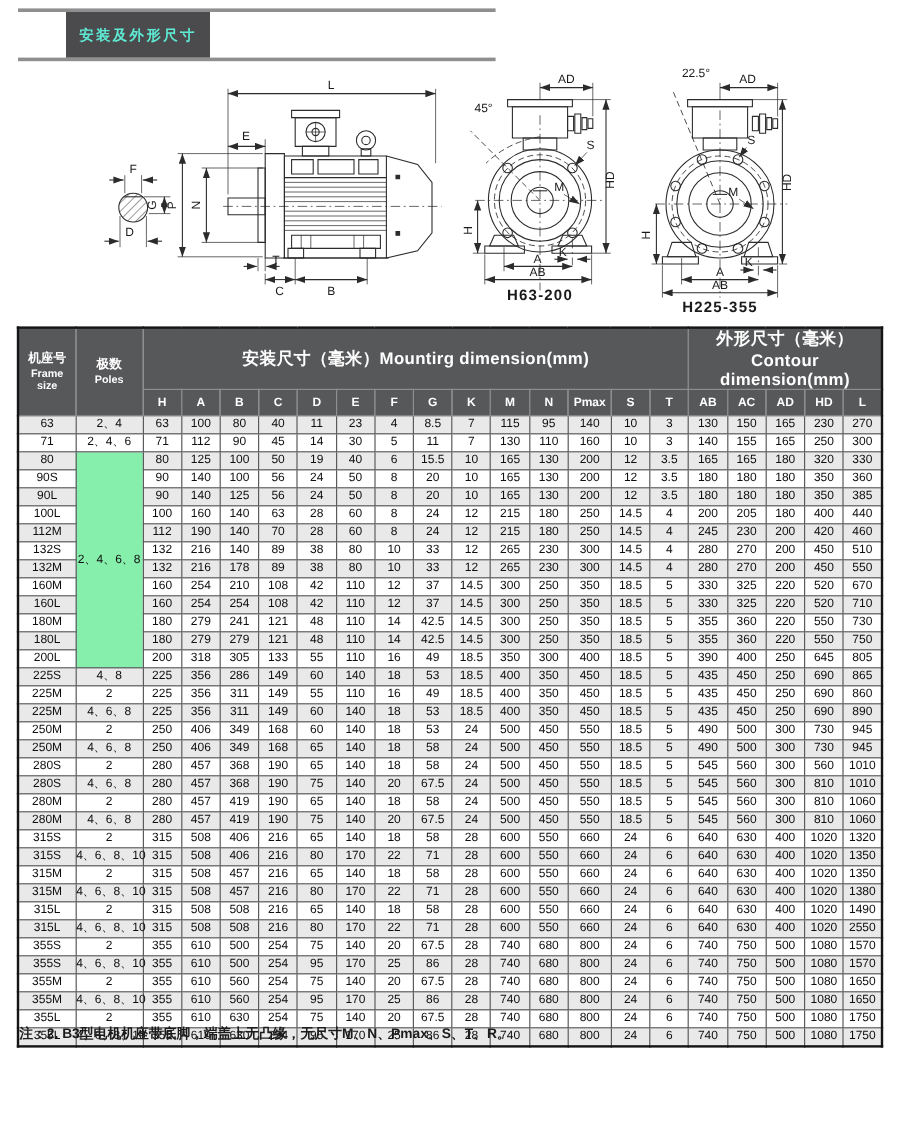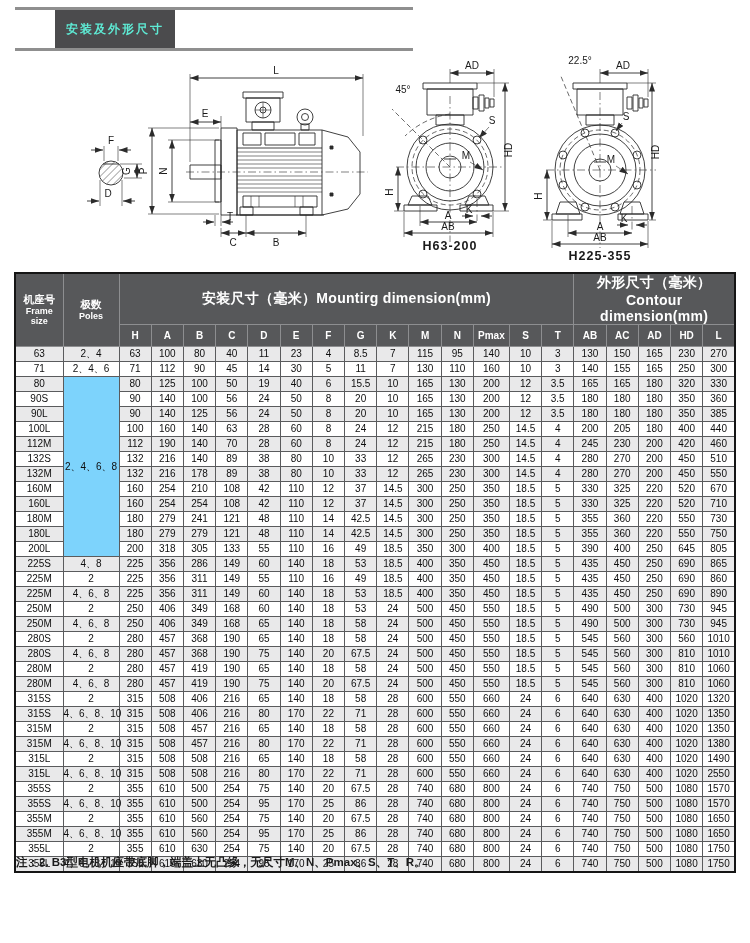--- a/index.html
+++ b/index.html
@@ -25,21 +25,21 @@
   table.dim th{background:#57585a;color:#fff;border:1px solid #8d8e90;font-weight:bold;padding:0;}
   th.th-group{font-size:14px;height:24px;letter-spacing:.3px;}
   th.th-letter{font-size:10px;height:21px;}
   th.th-stack{font-size:10px;}
   th.th-stack span{display:block;line-height:1.2;}
   th.th-stack span.cjk{font-size:10.5px;}
   th.th-stack span.en{font-size:9px;}
   table.dim td{border:1px solid #5a5b5d;text-align:center;font-size:10px;height:14px;line-height:1;padding:0;color:#0e0e0e;white-space:nowrap;}
   tr.odd{background:#e9e9ea;}
   tr.even{background:#fff;}
-  td.merged{background:#7dd3fc;}
+  td.merged{background:#86efac;}
 
   
   .notes{position:absolute;left:16px;top:851px;font-size:11.5px;font-weight:bold;color:#1b1b1b;}
   .notes-row{display:flex;}
   .notes-prefix{white-space:nowrap;line-height:1.95;}
   .notes-items div{line-height:1.95;}
 </style>
 </head>
 <body>
 

